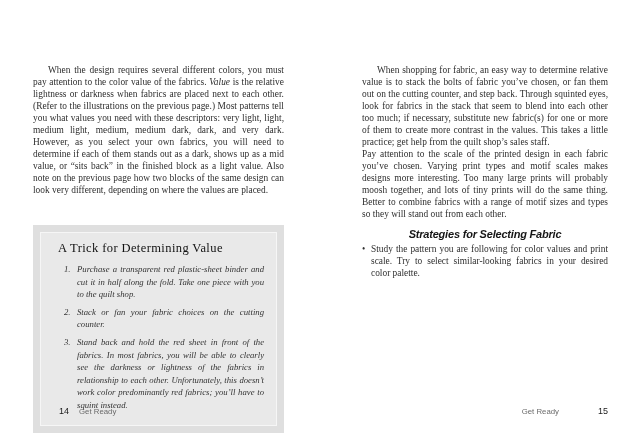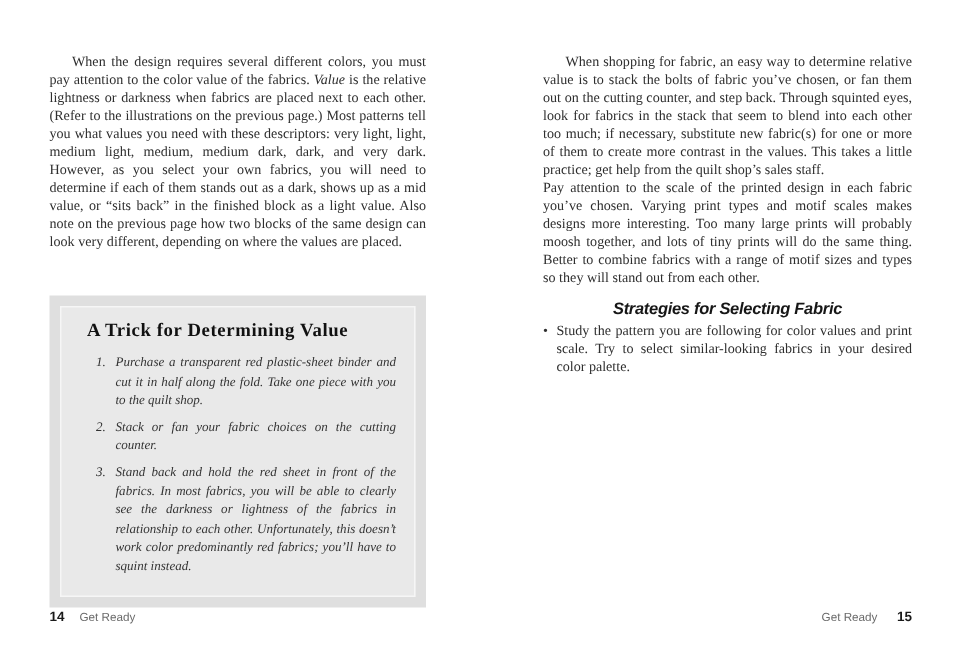--- a/index.html
+++ b/index.html
@@ -4,21 +4,21 @@
 <style>
   html, body { margin: 0; padding: 0; }
   body {
     width: 640px; height: 448px;
     background: #ffffff;
     position: relative;
     font-family: "Liberation Serif", serif;
     color: #2e2e2e;
     overflow: hidden;
   }
-  .col { position: absolute; top: 36px; }
+  .col { position: absolute; top: 64px; }
   .col-left  { left: 33px;  width: 251px; }
   .col-right { left: 362px; width: 246px; }
 
   p.body {
     margin: 0;
     font-size: 9.4px;
     line-height: 12px;
     text-align: justify;
     letter-spacing: 0.02px;
   }
@@ -33,21 +33,21 @@
   }
   .trick-inner {
     background: #e9e9e9;
     border: 1px solid #f6f6f6;
     padding: 6px 12px 8px 16px;
     min-height: 133px;
   }
   .trick-title {
     font-family: "Liberation Serif", serif;
     font-size: 12.5px;
-    font-weight: bold;
+    font-weight: normal;
     color: #111111;
     letter-spacing: 0.4px;
     margin: 2px 0 7px 1px;
   }
   .trick-list { margin: 0; }
   .trick-item {
     position: relative;
     padding-left: 20px;
     font-style: italic;
     font-size: 8.7px;
@@ -85,23 +85,24 @@
   .footer {
     position: absolute;
     top: 406px;
     font-family: "Liberation Sans", sans-serif;
     font-size: 7.8px;
     color: #6b6b6b;
     display: flex;
     align-items: baseline;
   }
   .footer .pagenum {
-    font-weight: bold;
+    font-weight: normal;
     font-size: 9px;
     color: #1a1a1a;
+    padding-left: 26px;
   }
   .footer-left  { left: 33px; }
   .footer-left .pagenum { margin-right: 10px; }
   .footer-right { right: 32px; }
   .footer-right .pagenum { margin-left: 13px; }
 </style>
 </head>
 <body>
 
 <div class="col col-left">

